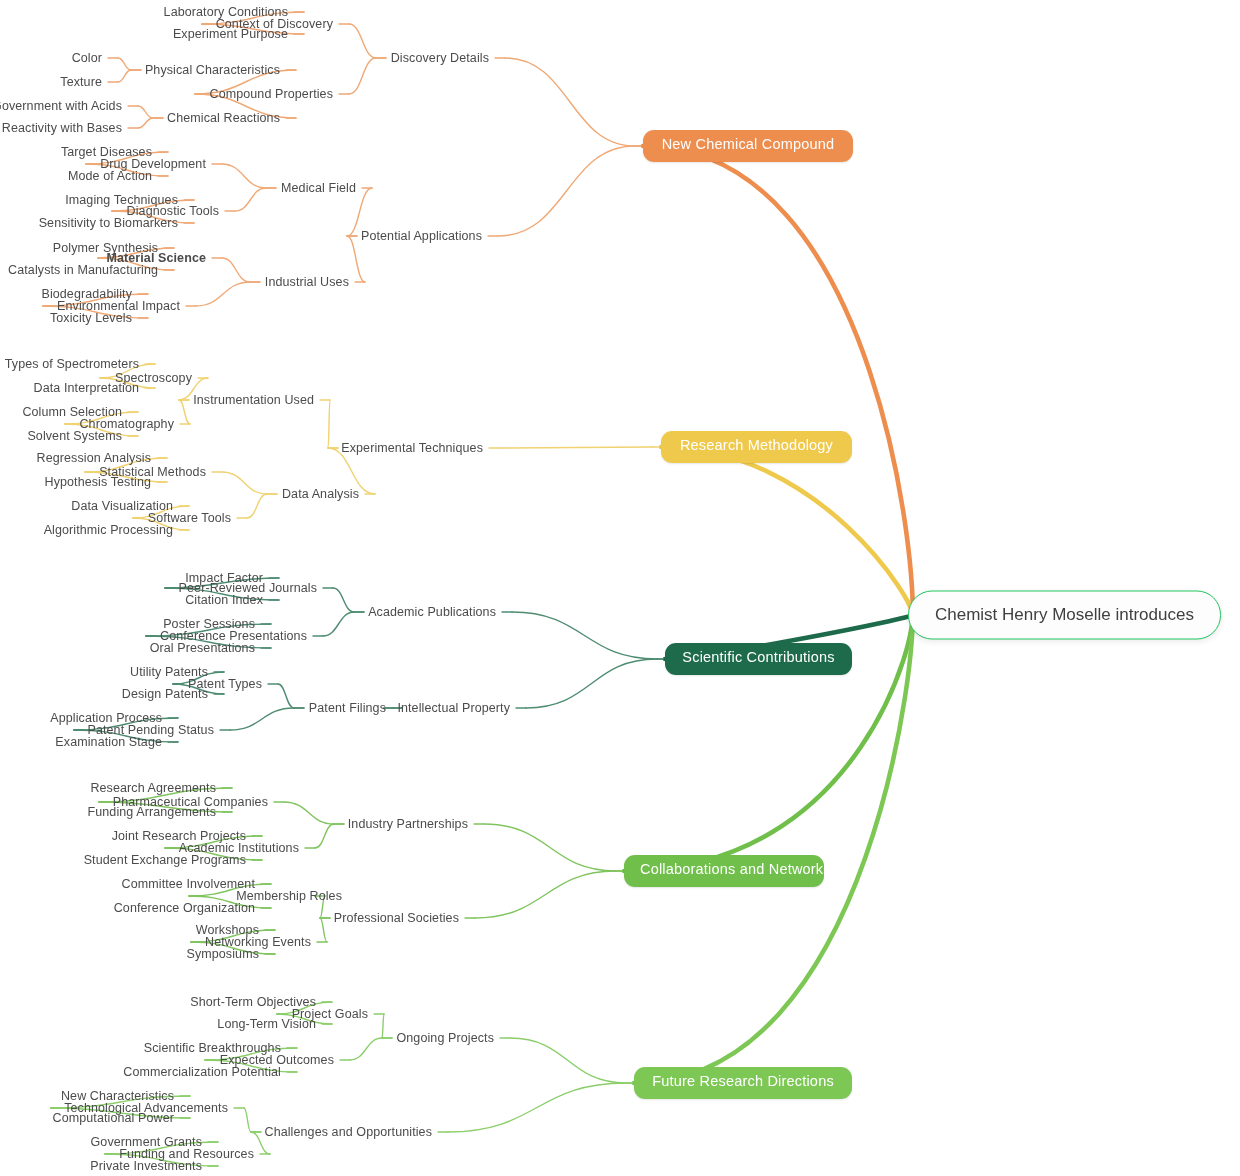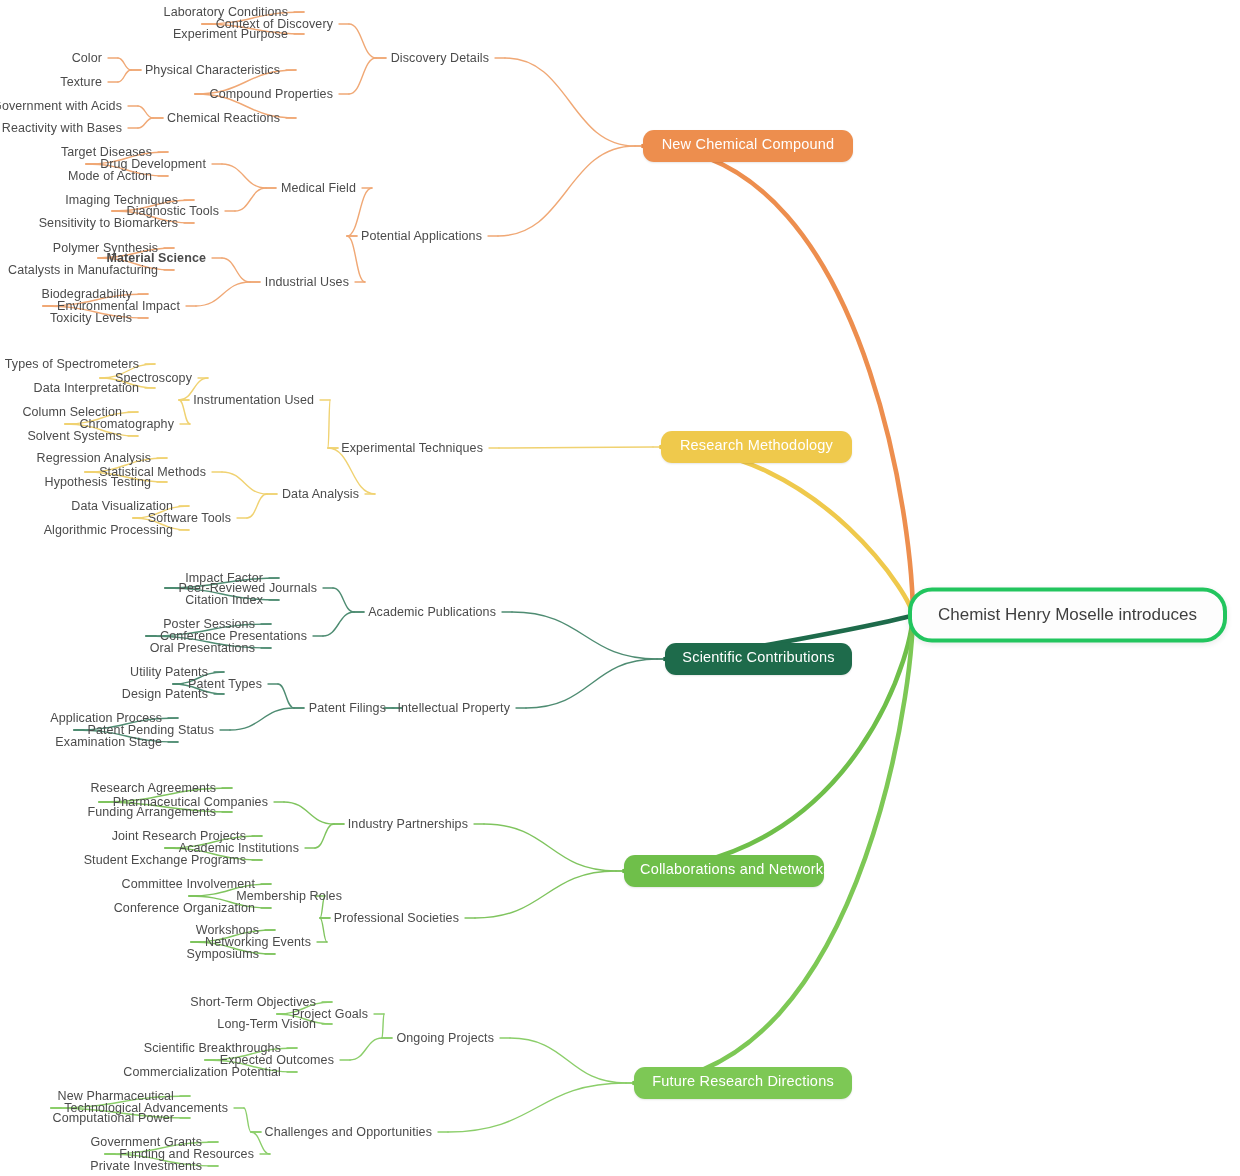--- a/index.html
+++ b/index.html
@@ -7,21 +7,21 @@
   #stage{position:relative;width:1240px;height:1176px;overflow:hidden;background:#fff;}
   #wires{position:absolute;left:0;top:0;width:1240px;height:1176px;pointer-events:none;}
   .node{position:absolute;white-space:nowrap;}
   
   .txt{font-size:12.5px;color:#4b4b4b;line-height:14px;letter-spacing:.1px;}
   .txt.r{transform:translate(-100%,-50%);}       
   
   .pill{transform:translate(0,-50%);border-radius:11px;color:#fff;font-size:14.5px;
         padding:6px 16px 10px 16px;letter-spacing:.2px;box-shadow:0 1px 2px rgba(0,0,0,.10);}
   
-  .root{transform:translate(0,-50%);background:#fdfdfd;border:4px solid #22c55e;border-radius:24px;
+  .root{transform:translate(0,-50%);background:#fdfdfd;border:1px solid #22c55e;border-radius:24px;
         color:#3f3f3f;font-size:17px;padding:13px 26px 14px 26px;
         box-shadow:0 2px 6px rgba(0,0,0,.09);}
 </style>
 </head>
 <body>
 
 <div id="stage">
   <svg id="wires" viewBox="0 0 1240 1176" width="1240" height="1176">
       <path d="M 912 615 C 918 591.55, 883 146, 643 146" fill="none" stroke="#ED8E4E" stroke-width="4.6" stroke-linecap="round"></path>
       <path d="M 495 58 L 505 58" fill="none" stroke="#F0A875" stroke-width="1.4" stroke-linecap="round"></path>
@@ -359,20 +359,20 @@
       <div class="node pill" style="left: 634px; top: 1083px; background: rgb(125, 200, 85); width: 218px; text-align: center; box-sizing: border-box;">Future Research Directions</div>
       <div class="node txt r" style="left: 494px; top: 1038px;">Ongoing Projects</div>
       <div class="node txt r" style="left: 368px; top: 1014px;">Project Goals</div>
       <div class="node txt r" style="left: 316px; top: 1002px;">Short-Term Objectives</div>
       <div class="node txt r" style="left: 316px; top: 1024px;">Long-Term Vision</div>
       <div class="node txt r" style="left: 334px; top: 1060px;">Expected Outcomes</div>
       <div class="node txt r" style="left: 281px; top: 1048px;">Scientific Breakthroughs</div>
       <div class="node txt r" style="left: 281px; top: 1072px;">Commercialization Potential</div>
       <div class="node txt r" style="left: 432px; top: 1132px;">Challenges and Opportunities</div>
       <div class="node txt r" style="left: 228px; top: 1108px;">Technological Advancements</div>
-      <div class="node txt r" style="left: 174px; top: 1096px;">New Pharmaceutical</div>
+      <div class="node txt r" style="left: 174px; top: 1096px;">New Characteristics</div>
       <div class="node txt r" style="left: 174px; top: 1118px;">Computational Power</div>
       <div class="node txt r" style="left: 254px; top: 1154px;">Funding and Resources</div>
       <div class="node txt r" style="left: 202px; top: 1142px;">Government Grants</div>
       <div class="node txt r" style="left: 202px; top: 1166px;">Private Investments</div>
       <div class="node root" style="left: 908px; top: 615px;">Chemist Henry Moselle introduces</div>
     </div>
 </div>
 
 </body></html>

